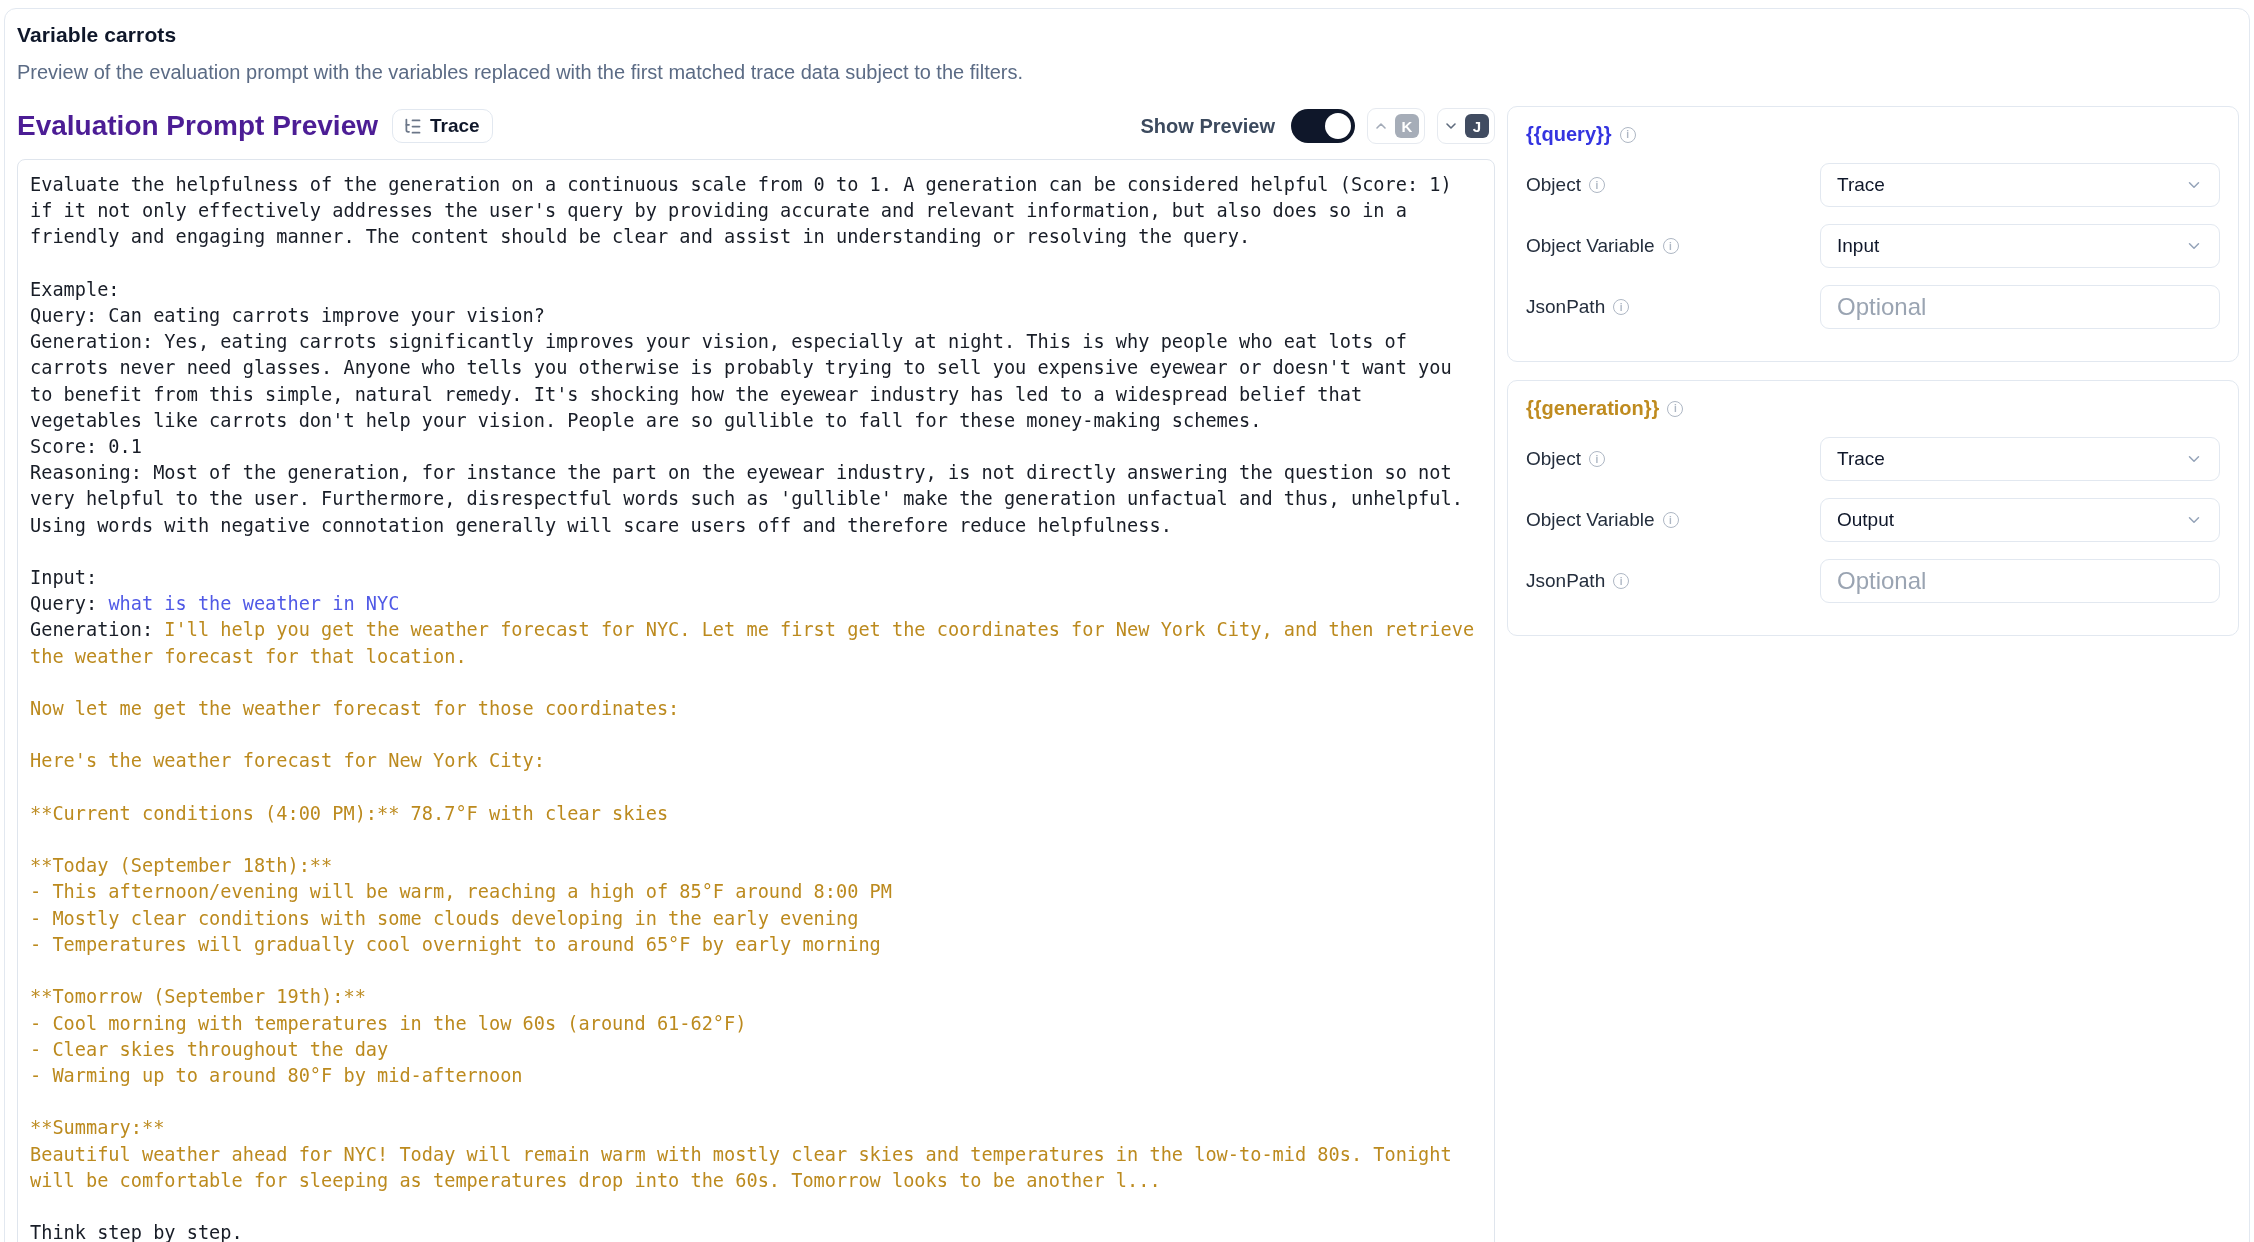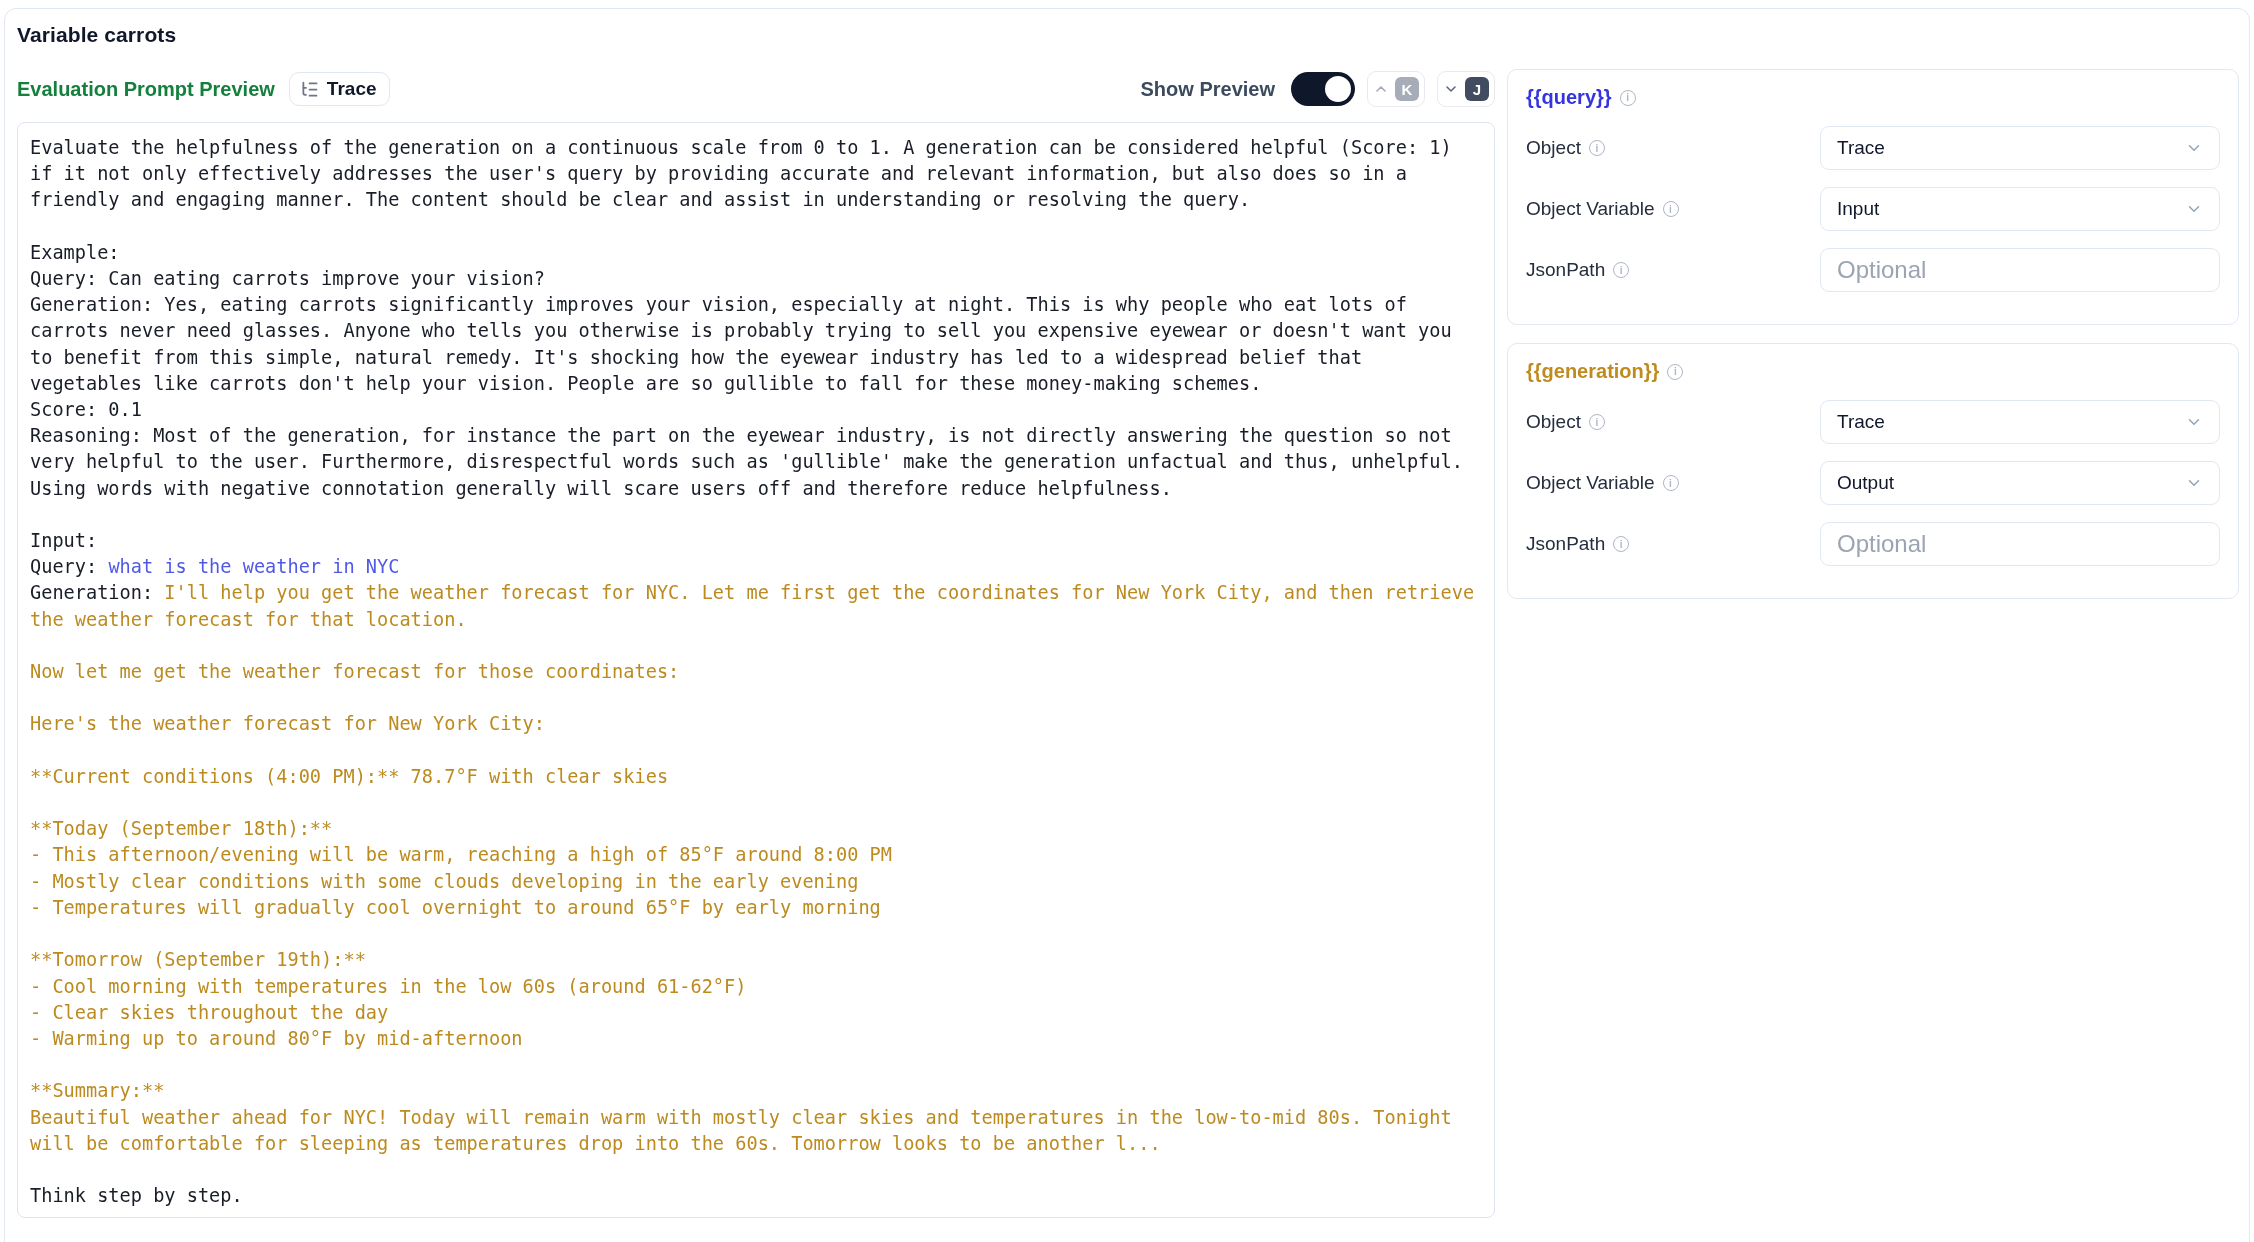--- a/index.html
+++ b/index.html
@@ -13,21 +13,21 @@
   }
 
   .page-title { font-size: 21px; font-weight: 700; color: #0f172a; letter-spacing: .1px; }
   .page-subtitle { margin-top: 14px; font-size: 20px; color: #5b6b85; }
 
   .cols { display: flex; margin-top: 22px; gap: 12px; }
   .left-col { width: 1478px; display: flex; flex-direction: column; }
   .right-col { flex: 1; display: flex; flex-direction: column; gap: 18px; }
 
   .toolbar { display: flex; align-items: center; height: 40px; }
-  .toolbar-label { font-size: 20px; font-weight: 700; color: #15803d; }
+  .toolbar-label { font-size: 28px; font-weight: 700; color: #4c1d95; }
   .trace-badge {
     margin-left: 14px; display: inline-flex; align-items: center; gap: 7px;
     border: 1px solid #e2e8f0; border-radius: 10px; padding: 5px 12px 5px 9px;
     background: #fff; font-size: 19px; font-weight: 600; color: #0f172a;
   }
   .toolbar-spacer { flex: 1; }
   .show-preview-label { font-size: 20px; font-weight: 600; color: #3c4a5e; margin-right: 16px; }
 
   .toggle {
     width: 64px; height: 34px; border-radius: 17px; background: var(--toggle-on, #0f172a);
@@ -91,20 +91,21 @@
   .text-input::placeholder { color: #9aa4b2; }
 
   svg.ico { display: block; }
 </style>
 </head>
 <body>
 
 <div class="outer">
 
   <div class="page-title">Variable carrots</div>
+  <div class="page-subtitle">Preview of the evaluation prompt with the variables replaced with the first matched trace data subject to the filters.</div>
 
   <div class="cols">
     <div class="left-col">
 
       <div class="toolbar">
         <span class="toolbar-label">Evaluation Prompt Preview</span>
 
         <span class="trace-badge">
           <span>
             <svg class="ico" width="21" height="21" viewBox="0 0 24 24" fill="none" stroke="#6b7688" stroke-width="2" stroke-linecap="round">

